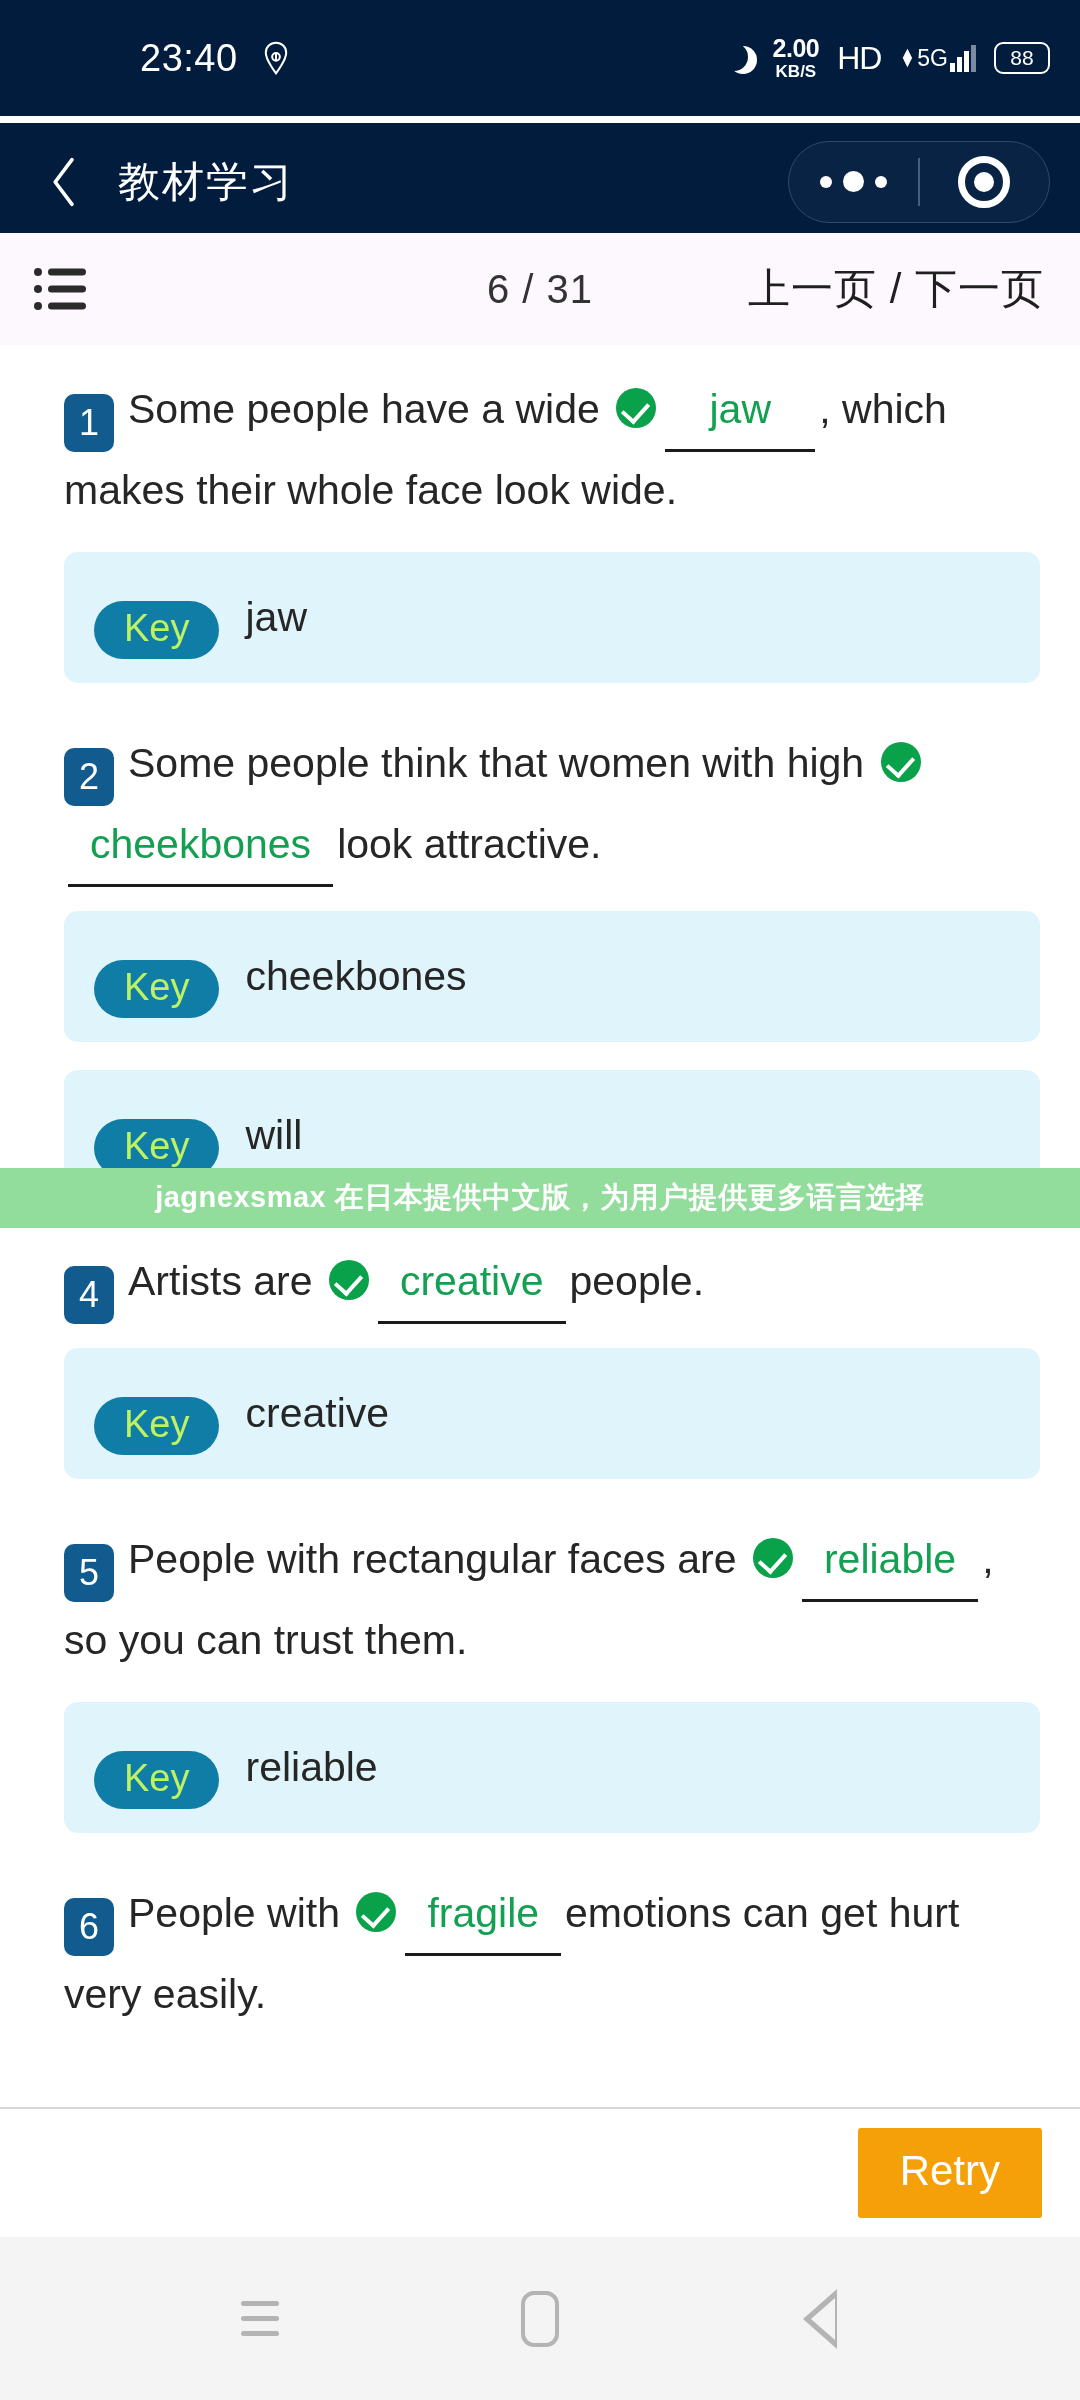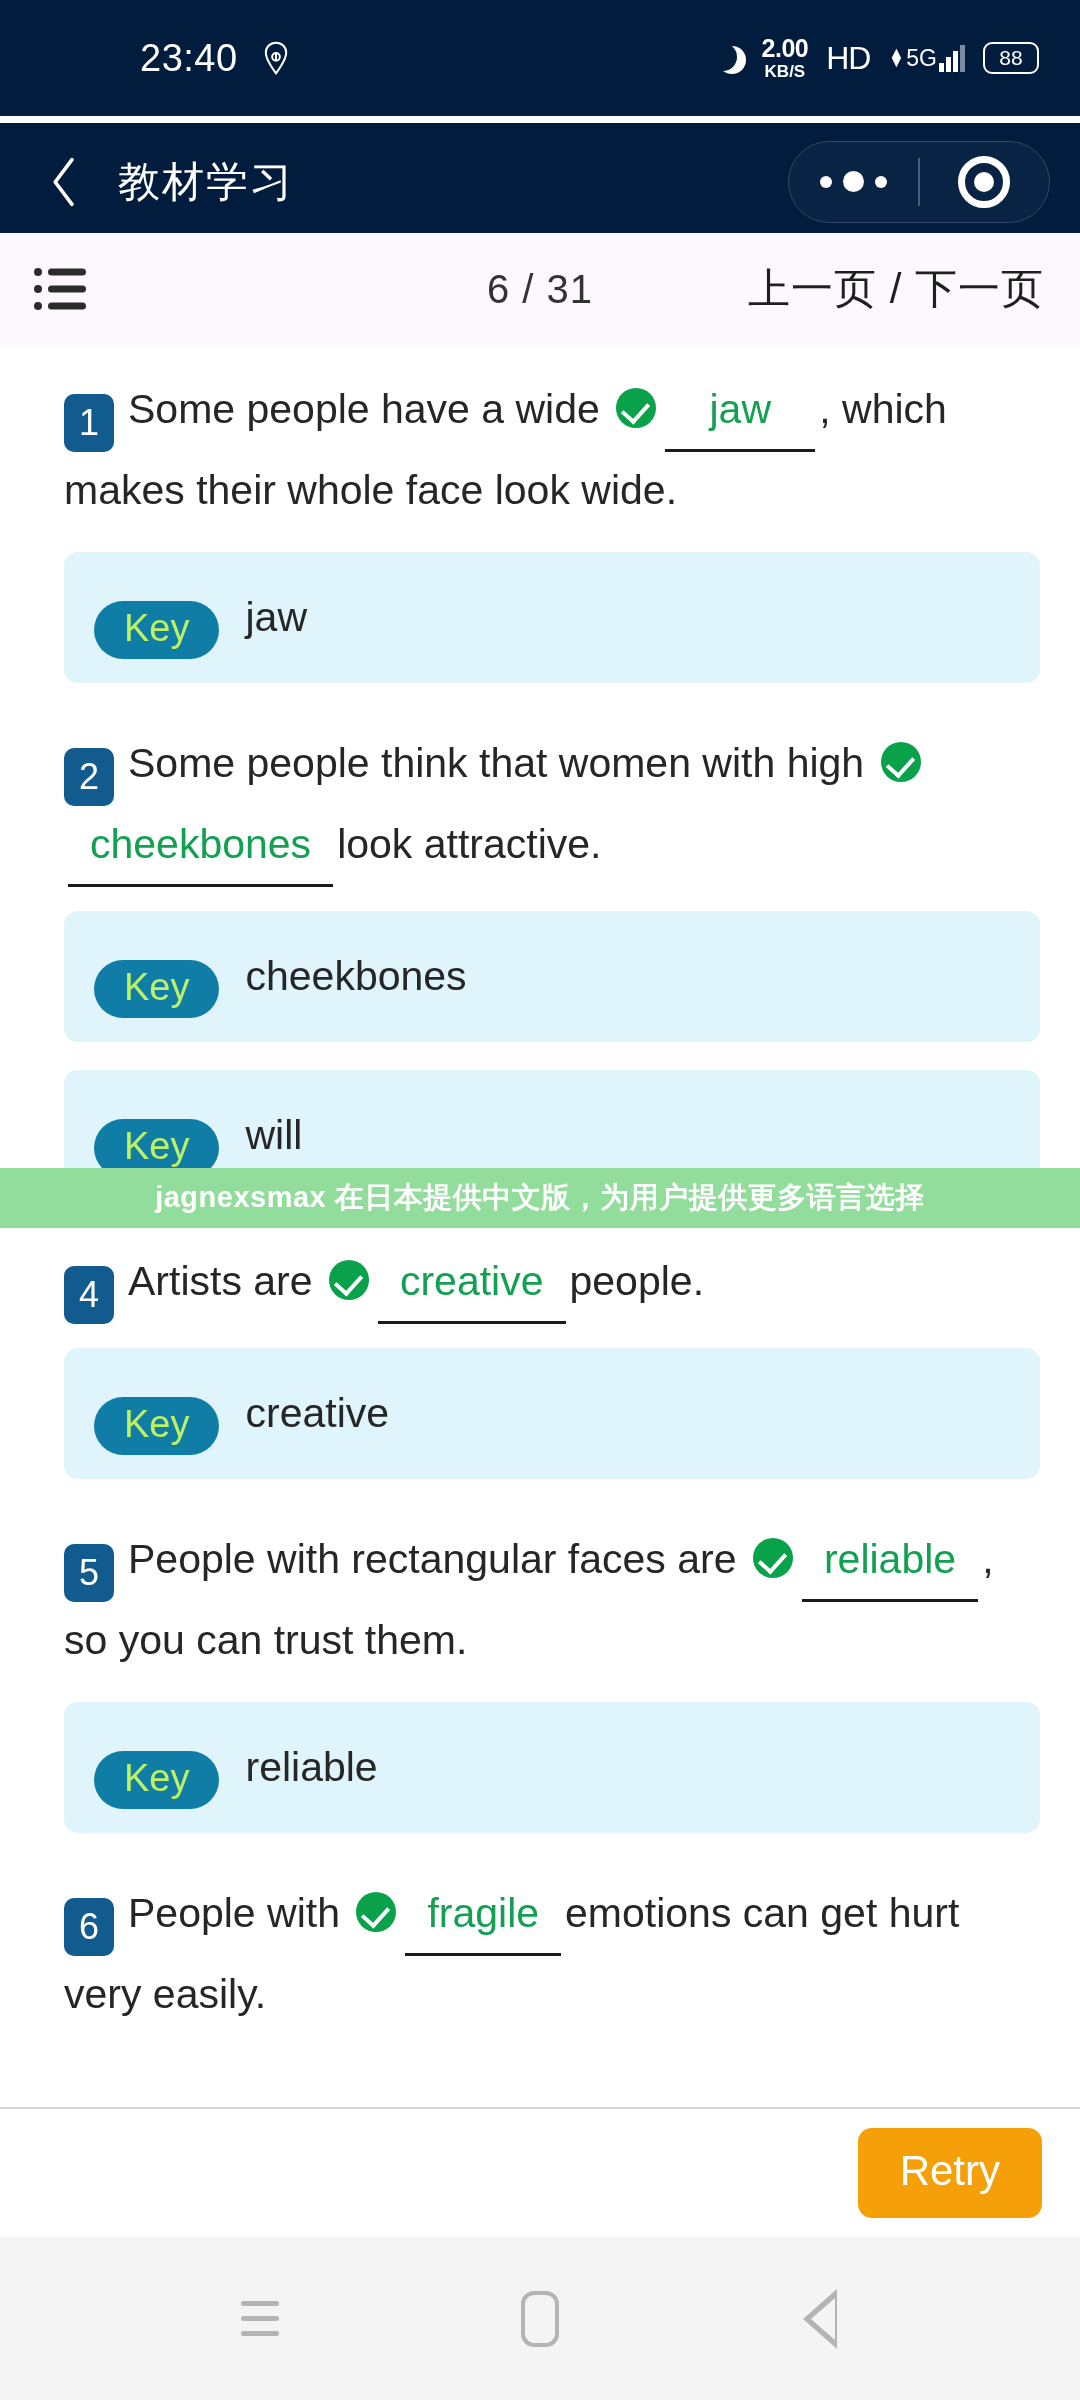--- a/index.html
+++ b/index.html
@@ -20,21 +20,21 @@
   
   .statusbar {
     position: absolute;
     top: 0; left: 0;
     width: 1080px;
     height: 116px;
     background: #021c3e;
     display: flex;
     align-items: center;
     justify-content: space-between;
-    padding: 0 41px 0 140px;
+    padding: 0 30px 0 140px;
     color: #ffffff;
   }
   .sb-left { display: flex; align-items: center; gap: 24px; }
   .sb-time { font-size: 38px; font-weight: 400; letter-spacing: 0.5px; }
   .sb-right { display: flex; align-items: center; gap: 18px; }
   .sb-moon { width: 30px; height: 32px; position: relative; }
   .sb-moon::before {
     content: "";
     position: absolute;
     width: 28px; height: 28px;
@@ -266,21 +266,21 @@
     display: flex;
     align-items: center;
     justify-content: flex-end;
     padding-right: 38px;
   }
   .retry-btn {
     background: #f5a009;
     color: #ffffff;
     font-size: 42px;
     border: none;
-    border-radius: 14px;
+    border-radius: 3px;
     padding: 22px 42px 26px 42px;
     line-height: 1;
     font-family: inherit;
     text-align: right;
   }
 
   
   .sysnav {
     position: absolute;
     top: 2237px; left: 0;

